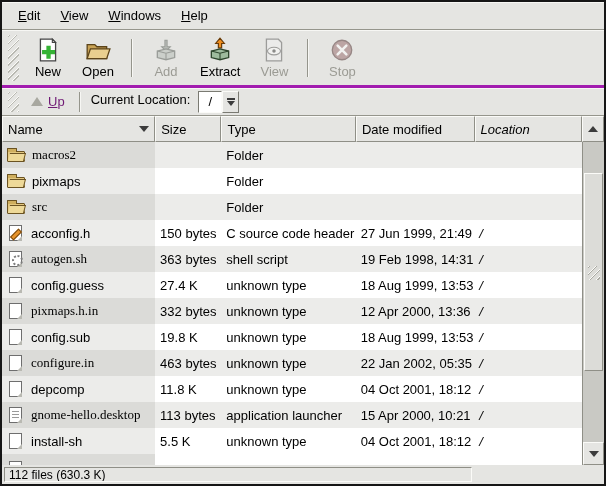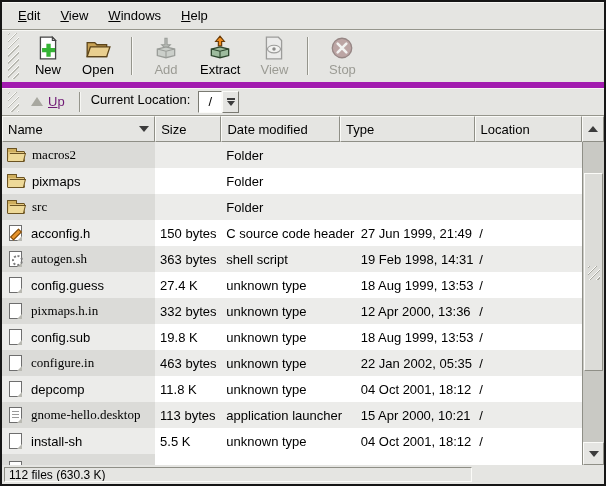--- a/index.html
+++ b/index.html
@@ -19,21 +19,21 @@
     border-bottom: 1px solid #95958c;
     box-shadow: inset 0 1px 0 #f7f7f4;
   }
   .menu-item {
     display: inline-block; font-size: 13px; padding: 3px 10px; cursor: default;
   }
   .menu-item::first-letter { text-decoration: underline; }
   
   .toolbar {
     height: 58px; display: flex; align-items: center;
-    border-bottom: 6px solid #a21caf;
+    border-bottom: 3px solid #a21caf;
     box-shadow: inset 0 1px 0 #f7f7f4;
     padding: 2px 4px;
     text-align: center;
   }
   .grip {
     width: 11px; height: 46px; margin: 0 4px 0 2px;
     background: repeating-linear-gradient(135deg, #fbfbf8 0 1px, #b9b9b2 1px 2px, #e5e5e2 2px 5px);
     border-radius: 1px;
   }
   .grip.small { height: 20px; }
@@ -87,21 +87,21 @@
   .hcell {
     background: #e5e5e2; font-size: 13px;
     border: 1px solid; border-color: #fbfbf8 #8f8f87 #8f8f87 #fbfbf8;
     display: flex; align-items: center; padding: 0 5px;
     overflow: hidden; white-space: nowrap;
   }
   .hcell .sort { margin-left: auto; width: 0; height: 0;
     border-left: 5px solid transparent; border-right: 5px solid transparent;
     border-top: 6px solid #3c3c3c; }
   .w-name { width: 155px; } .w-size { width: 67px; } .w-type { width: 136px; }
-  .w-date { width: 120px; } .w-loc  { width: 109px; }
+  .w-date { width: 120px; } .w-loc  { width: 109px; font-style: italic; }
   .hscroll {
     width: 22px; background: #e5e5e2;
     border: 1px solid; border-color: #fbfbf8 #8f8f87 #8f8f87 #fbfbf8;
     display: flex; align-items: center; justify-content: center;
   }
   
   .main { display: flex; }
   .list { width: 580px; height: 323px; overflow: hidden; background: #fff; }
   .row { display: flex; height: 26px; font-size: 13px; }
   .cell { display: flex; align-items: center; padding: 0 5px; white-space: nowrap; overflow: hidden; }
@@ -270,25 +270,25 @@
   </div>
 
   <div class="header">
     <div class="hcell w-name">
       <span>Name</span>
       <span class="sort"></span>
     </div>
     <div class="hcell w-size">
       <span>Size</span>
     </div>
+    <div class="hcell w-type">
+      <span>Type</span>
+    </div>
     <div class="hcell w-date">
       <span>Date modified</span>
-    </div>
-    <div class="hcell w-type">
-      <span>Type</span>
     </div>
     <div class="hcell w-loc">
       <span>Location</span>
     </div>
     <div class="hscroll">
       <span class="tri-u"></span>
     </div>
   </div>
 
   <div class="main">

